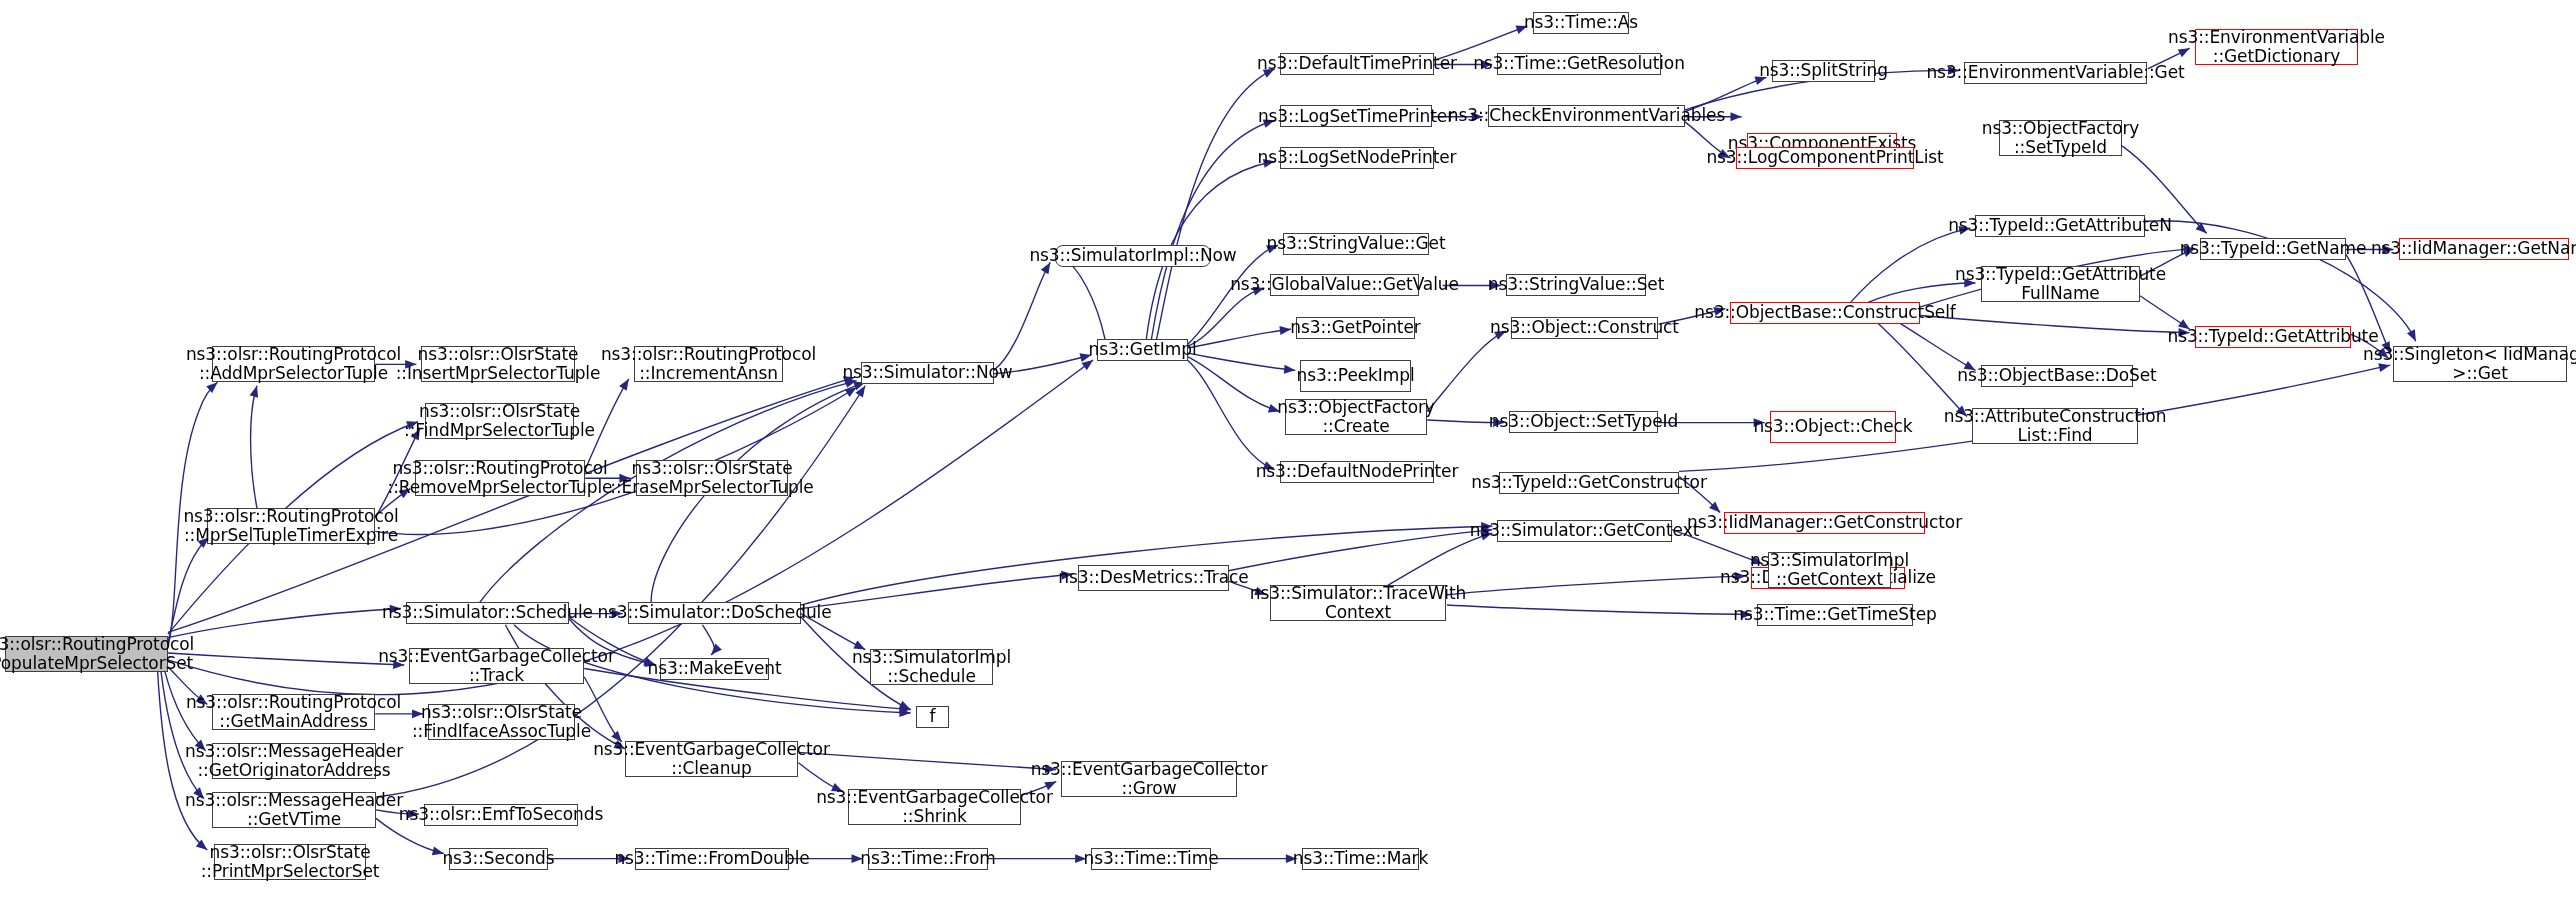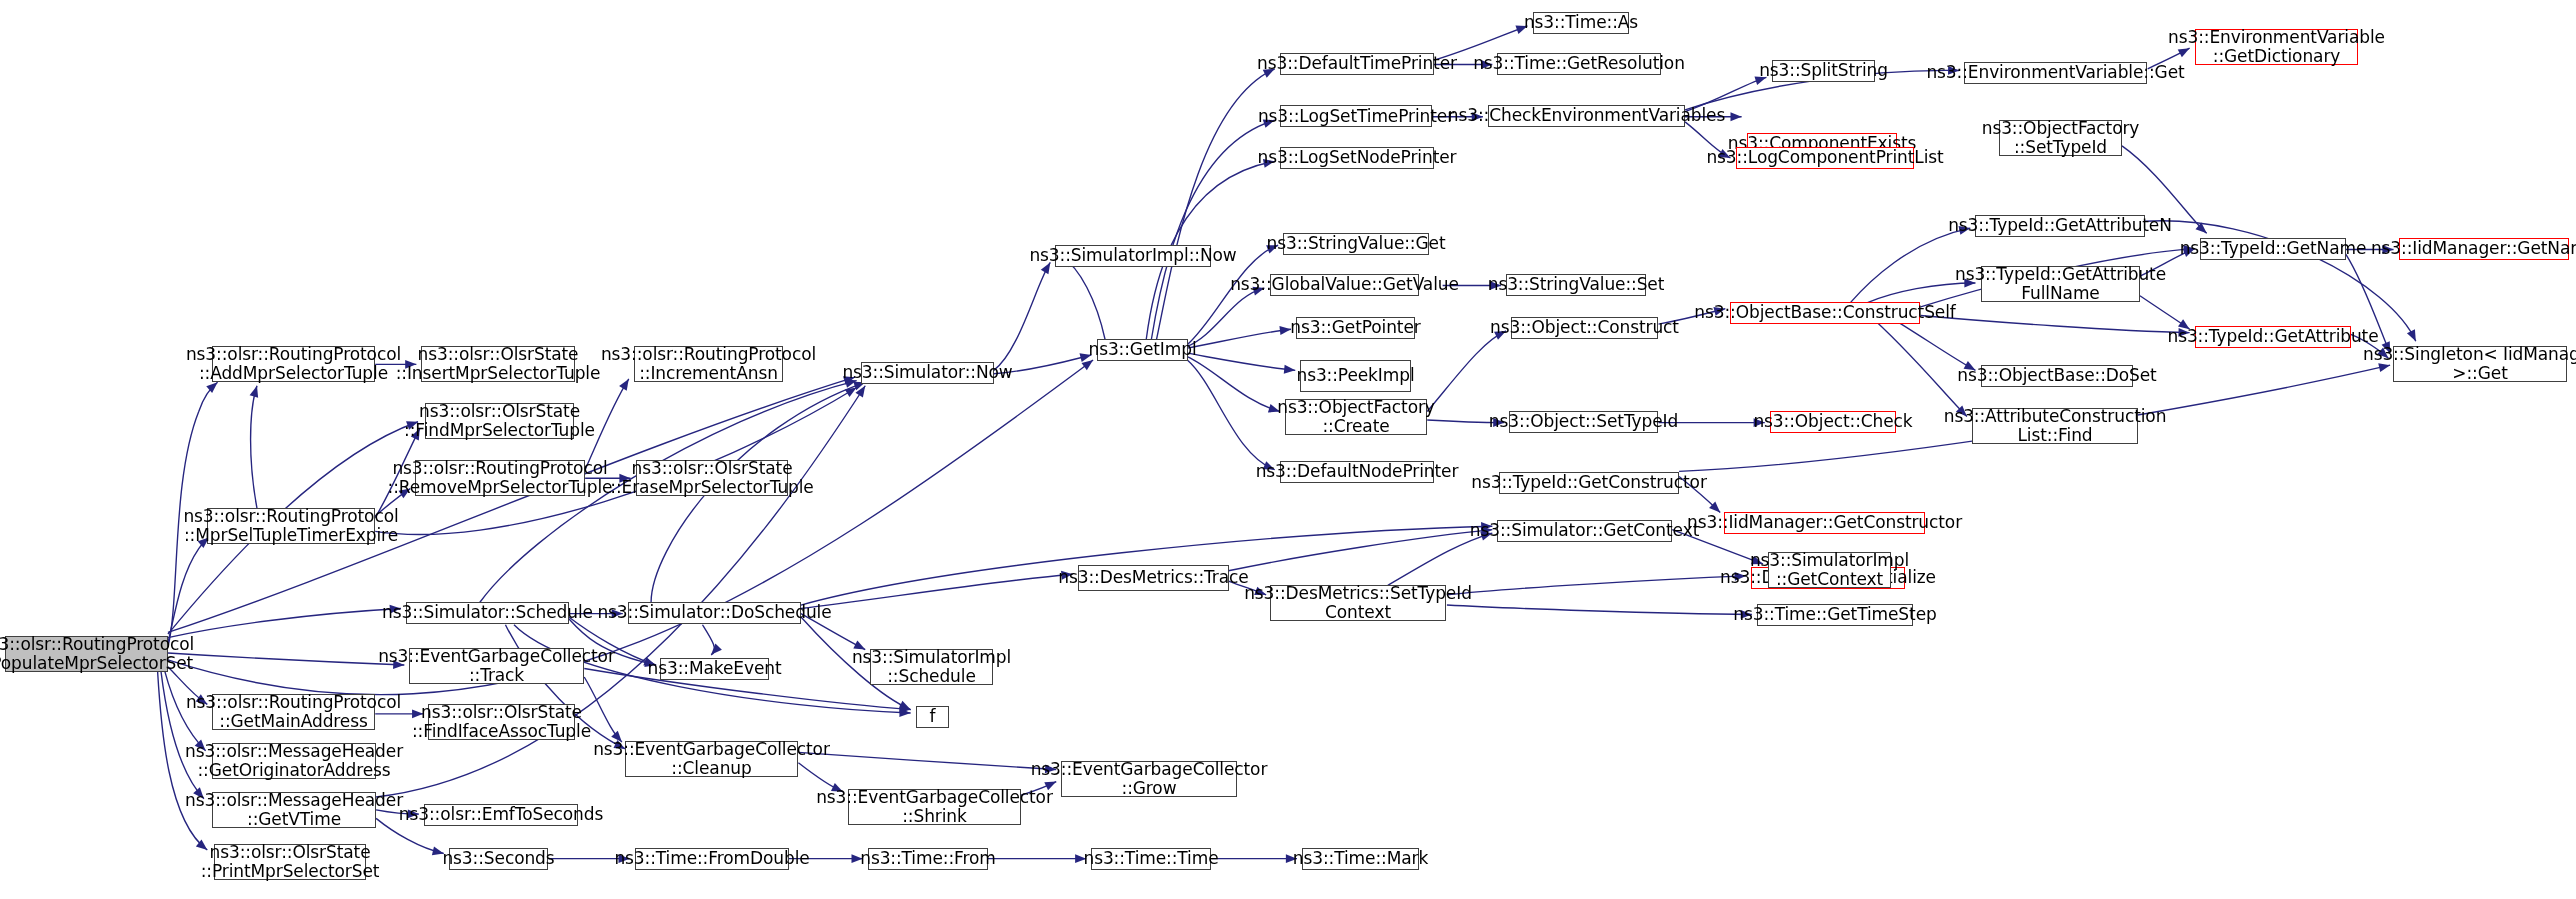--- a/index.html
+++ b/index.html
@@ -249,21 +249,21 @@
 ::FindMprSelectorTuple</span></div>
     <div class="node-box" style="left: 415px; top: 460px; width: 170px; height: 36px;"><span>ns3::olsr::RoutingProtocol
 ::RemoveMprSelectorTuple</span></div>
     <div class="node-box" style="left: 207px; top: 508px; width: 168px; height: 36px;"><span>ns3::olsr::RoutingProtocol
 ::MprSelTupleTimerExpire</span></div>
     <div class="node-box" style="left: 634px; top: 346px; width: 149px; height: 36px;"><span>ns3::olsr::RoutingProtocol
 ::IncrementAnsn</span></div>
     <div class="node-box" style="left: 636px; top: 460px; width: 152px; height: 36px;"><span>ns3::olsr::OlsrState
 ::EraseMprSelectorTuple</span></div>
     <div class="node-box" style="left: 861px; top: 362px; width: 133px; height: 22px;"><span>ns3::Simulator::Now</span></div>
-    <div class="node-box" style="left: 1055px; top: 245px; width: 156px; height: 22px;"><span>ns3::SimulatorImpl::Now</span></div>
+    <div class="node-box" style="left: 1055px; top: 245px; width: 156px; height: 22px; border-radius: 8px;"><span>ns3::SimulatorImpl::Now</span></div>
     <div class="node-box" style="left: 1097px; top: 339px; width: 91px; height: 22px;"><span>ns3::GetImpl</span></div>
     <div class="node-box" style="left: 1283px; top: 233px; width: 146px; height: 22px;"><span>ns3::StringValue::Get</span></div>
     <div class="node-box" style="left: 1270px; top: 274px; width: 149px; height: 22px;"><span>ns3::GlobalValue::GetValue</span></div>
     <div class="node-box" style="left: 1296px; top: 317px; width: 119px; height: 22px;"><span>ns3::GetPointer</span></div>
     <div class="node-box" style="left: 1300px; top: 360px; width: 111px; height: 32px;"><span>ns3::PeekImpl</span></div>
     <div class="node-box" style="left: 1285px; top: 399px; width: 142px; height: 36px;"><span>ns3::ObjectFactory
 ::Create</span></div>
     <div class="node-box" style="left: 1280px; top: 461px; width: 154px; height: 22px;"><span>ns3::DefaultNodePrinter</span></div>
     <div class="node-box" style="left: 1280px; top: 53px; width: 154px; height: 22px;"><span>ns3::DefaultTimePrinter</span></div>
     <div class="node-box" style="left: 1280px; top: 105px; width: 152px; height: 22px; align-items: flex-end;"><span>ns3::LogSetTimePrinter</span></div>
@@ -278,21 +278,21 @@
     <div class="node-box" style="left: 1999px; top: 120px; width: 123px; height: 36px;"><span>ns3::ObjectFactory
 ::SetTypeId</span></div>
     <div class="node-box red" style="left: 2195px; top: 29px; width: 163px; height: 36px;"><span>ns3::EnvironmentVariable
 ::GetDictionary</span></div>
     <div class="node-box" style="left: 1506px; top: 274px; width: 140px; height: 22px;"><span>ns3::StringValue::Set</span></div>
     <div class="node-box" style="left: 1511px; top: 317px; width: 147px; height: 22px;"><span>ns3::Object::Construct</span></div>
     <div class="node-box" style="left: 1509px; top: 411px; width: 149px; height: 22px;"><span>ns3::Object::SetTypeId</span></div>
     <div class="node-box" style="left: 1499px; top: 472px; width: 180px; height: 22px;"><span>ns3::TypeId::GetConstructor</span></div>
     <div class="node-box" style="left: 1497px; top: 520px; width: 175px; height: 22px;"><span>ns3::Simulator::GetContext</span></div>
     <div class="node-box red" style="left: 1730px; top: 302px; width: 190px; height: 22px;"><span>ns3::ObjectBase::ConstructSelf</span></div>
-    <div class="node-box red" style="left: 1770px; top: 411px; width: 126px; height: 22px; text-align: right;"><span>ns3::Object::Check</span></div>
+    <div class="node-box red" style="left: 1770px; top: 411px; width: 126px; height: 32px; text-align: right;"><span>ns3::Object::Check</span></div>
     <div class="node-box red" style="left: 1724px; top: 512px; width: 201px; height: 22px;"><span>ns3::IidManager::GetConstructor</span></div>
     <div class="node-box red" style="left: 1751px; top: 567px; width: 154px; height: 22px;"><span>ns3::DesMetrics::Initialize</span></div>
     <div class="node-box" style="left: 1757px; top: 604px; width: 156px; height: 22px;"><span>ns3::Time::GetTimeStep</span></div>
     <div class="node-box" style="left: 1768px; top: 552px; width: 123px; height: 36px;"><span>ns3::SimulatorImpl
 ::GetContext</span></div>
     <div class="node-box" style="left: 1975px; top: 215px; width: 170px; height: 22px;"><span>ns3::TypeId::GetAttributeN</span></div>
     <div class="node-box" style="left: 1981px; top: 266px; width: 159px; height: 36px;"><span>ns3::TypeId::GetAttribute
 FullName</span></div>
     <div class="node-box" style="left: 1981px; top: 365px; width: 152px; height: 22px;"><span>ns3::ObjectBase::DoSet</span></div>
     <div class="node-box" style="left: 1972px; top: 408px; width: 166px; height: 36px;"><span>ns3::AttributeConstruction
@@ -326,16 +326,16 @@
     <div class="node-box" style="left: 868px; top: 848px; width: 120px; height: 22px;"><span>ns3::Time::From</span></div>
     <div class="node-box" style="left: 1091px; top: 848px; width: 120px; height: 22px;"><span>ns3::Time::Time</span></div>
     <div class="node-box" style="left: 1302px; top: 848px; width: 117px; height: 22px;"><span>ns3::Time::Mark</span></div>
     <div class="node-box" style="left: 625px; top: 741px; width: 173px; height: 36px;"><span>ns3::EventGarbageCollector
 ::Cleanup</span></div>
     <div class="node-box" style="left: 848px; top: 789px; width: 173px; height: 36px;"><span>ns3::EventGarbageCollector
 ::Shrink</span></div>
     <div class="node-box" style="left: 1061px; top: 761px; width: 176px; height: 36px;"><span>ns3::EventGarbageCollector
 ::Grow</span></div>
     <div class="node-box" style="left: 1078px; top: 565px; width: 151px; height: 26px;"><span>ns3::DesMetrics::Trace</span></div>
-    <div class="node-box" style="left: 1270px; top: 585px; width: 176px; height: 36px;"><span>ns3::DesMetrics::SetTypeId
+    <div class="node-box" style="left: 1270px; top: 585px; width: 176px; height: 36px;"><span>ns3::Simulator::TraceWith
 Context</span></div>
   </div>
 
 
 </body></html>

